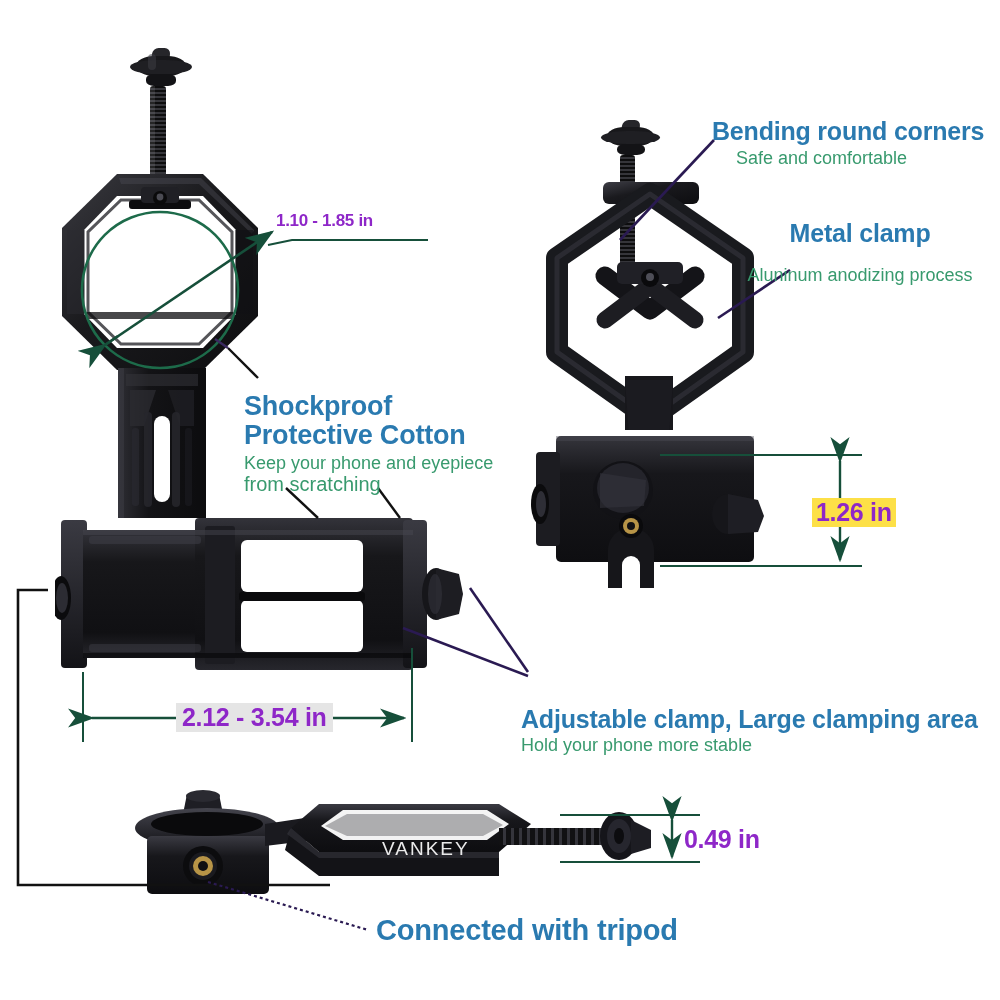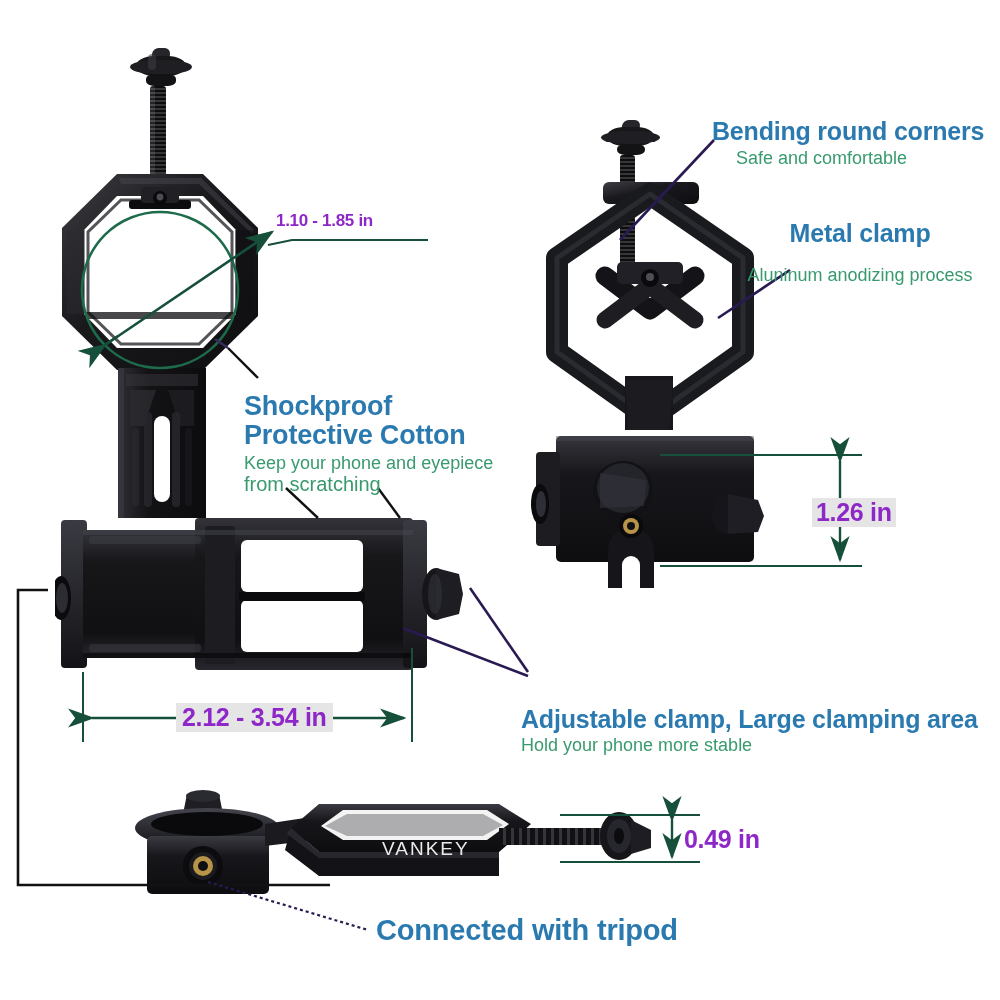--- a/index.html
+++ b/index.html
@@ -326,16 +326,16 @@
     <div class="c-title" style="font-size:25px;margin-top:36px;">Adjustable clamp, Large clamping area</div>
     <div class="c-sub" style="font-size:18px;margin-top:2px;">Hold your phone more stable</div>
   </div>
 
   <div class="callout" style="left:376px;top:915px;">
     <div class="c-title" style="font-size:29px;">Connected with tripod</div>
   </div>
 
   <div class="dim" style="left:276px;top:211px;font-size:17px;text-align:center;">1.10 - 1.85 in</div>
   <div class="dim" style="left:176px;top:703px;font-size:25px;background:#e5e5e5;padding:0 6px;">2.12 - 3.54 in</div>
-  <div class="dim" style="left:812px;top:498px;font-size:25px;background:#e5e5e5;padding:0 4px;">1.26 in</div>
+  <div class="dim" style="left:812px;top:498px;font-size:25px;background:#fde047;padding:0 4px;">1.26 in</div>
   <div class="dim" style="left:684px;top:825px;font-size:25px;">0.49 in</div>
 
 </div>
 
 </body></html>

